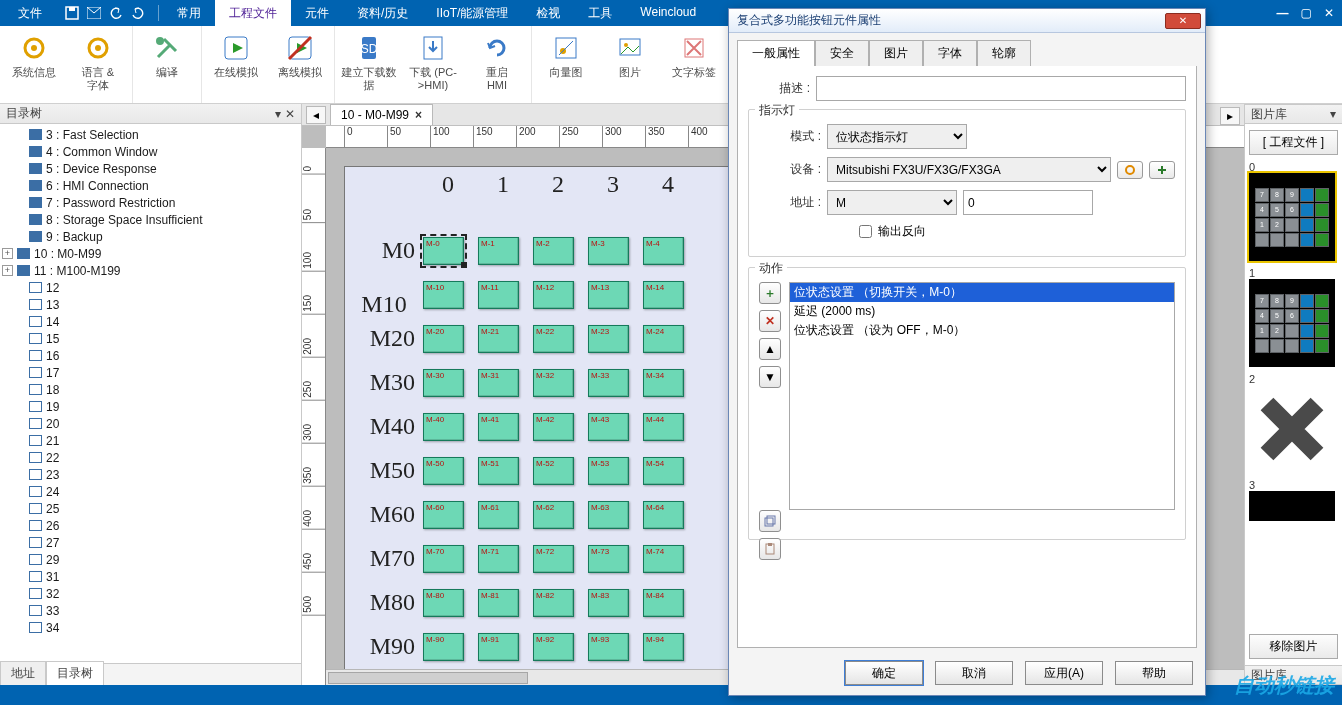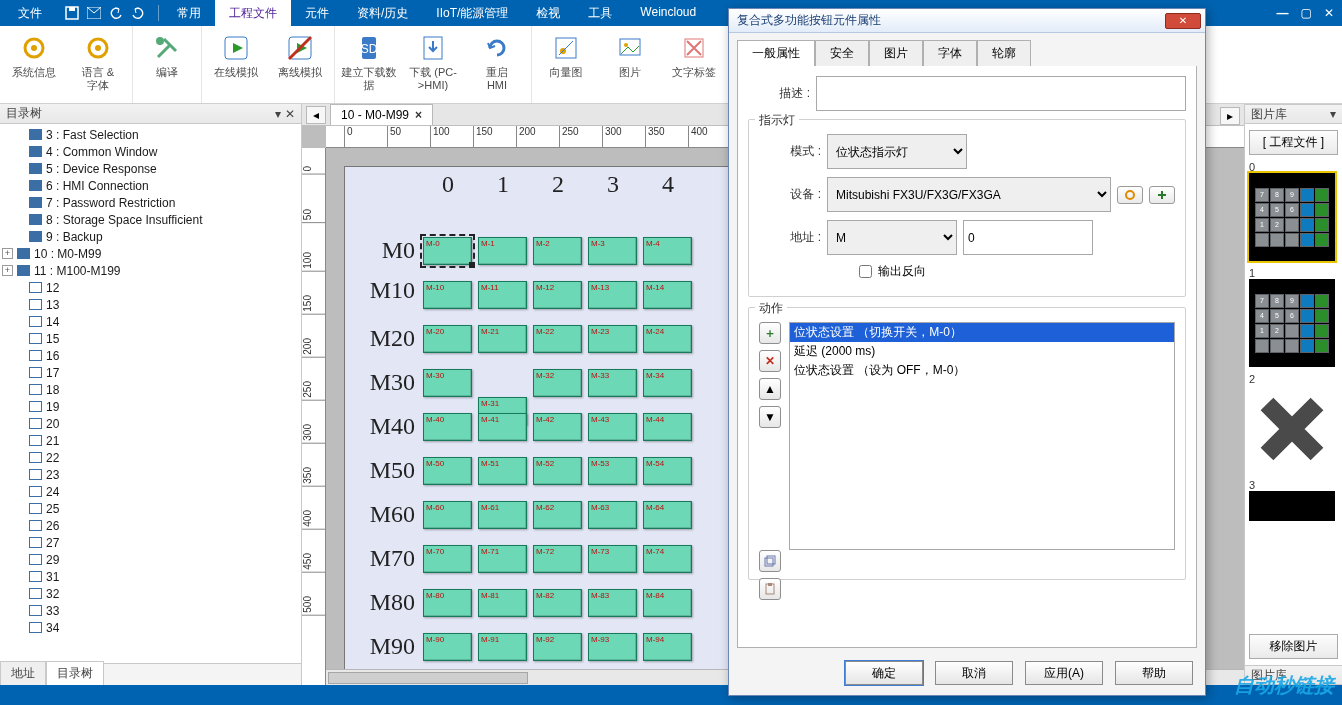--- a/index.html
+++ b/index.html
@@ -47,21 +47,21 @@
 .doctab { padding:3px 10px; background:#fff; border:1px solid #b9b9b9; border-bottom:none; display:flex; align-items:center; gap:6px; font-size:12px; }
 .doctab .x { color:#333; font-weight:bold; cursor:default; }
 .canvas-wrap { flex:1; position:relative; overflow:hidden; background:#bdbdbd; }
 .ruler-h { position:absolute; left:24px; right:0; top:0; height:22px; background:#fff; border-bottom:1px solid #888; }
 .ruler-h .tick { position:absolute; top:0; height:22px; border-left:1px solid #888; font-size:10px; color:#333; padding-left:2px; }
 .ruler-v { position:absolute; left:0; top:22px; width:24px; bottom:0; background:#fff; border-right:1px solid #888; }
 .ruler-v .tick { position:absolute; left:0; width:24px; border-top:1px solid #888; font-size:10px; color:#333; writing-mode:vertical-rl; transform:rotate(180deg); padding-top:2px; }
 .canvas { position:absolute; left:42px; top:40px; width:645px; height:618px; background:#e3e6f5; border:1px solid #777; }
 .collabel { position:absolute; top:4px; font:24px Georgia,serif; color:#222; width:50px; text-align:center; }
 .rowlabel { position:absolute; left:8px; font:24px Georgia,serif; color:#222; width:62px; text-align:right; }
-.cell { position:absolute; width:49px; height:28px; background:#6dd8b5; border:1px solid #167a5b; box-shadow: inset -1px -1px 0 rgba(0,0,0,.15), 1px 1px 2px rgba(0,0,0,.3); }
+.cell { position:absolute; width:41px; height:28px; background:#6dd8b5; border:1px solid #167a5b; box-shadow: inset -1px -1px 0 rgba(0,0,0,.15), 1px 1px 2px rgba(0,0,0,.3); }
 .cell .tag { position:absolute; left:2px; top:1px; font-size:8px; color:#b90f0f; }
 .cell.sel { outline:2px dashed #222; outline-offset:1px; }
 .cell.sel::after { content:""; position:absolute; right:-4px; bottom:-4px; width:6px; height:6px; background:#222; }
 
 
 .rightpane { width:98px; border-left:1px solid #c9c9c9; background:#fff; display:flex; flex-direction:column; }
 .lib-btn { margin:6px 4px; padding:3px 0; text-align:center; border:1px solid #aaa; background:linear-gradient(#fdfdfd,#eaeaea); font-size:12px; }
 .lib-list { flex:1; padding:0 4px; overflow:hidden; }
 .lib-item { margin-bottom:6px; }
 .lib-item .num { font-size:11px; color:#333; }
@@ -76,21 +76,21 @@
 
 .dialog { position:absolute; left:728px; top:8px; width:478px; height:688px; background:#f4f4f4; border:1px solid #6a87b6; box-shadow:2px 2px 10px rgba(0,0,0,.3); z-index:100; }
 .dlg-title { height:24px; background:linear-gradient(#fff,#e2ecf9); border-bottom:1px solid #b7c7df; display:flex; align-items:center; justify-content:space-between; padding:0 4px 0 8px; font-size:12px; color:#1b3f73; }
 .dlg-close { width:36px; height:16px; background:#d14b3a; border:1px solid #8b2c20; border-radius:2px; color:#fff; display:flex; align-items:center; justify-content:center; font-size:10px; }
 .dlg-tabs { display:flex; padding:6px 8px 0; gap:0; }
 .dlg-tabs .dt { padding:4px 14px; border:1px solid #b0b0b0; background:#efefef; font-size:12px; position:relative; top:1px; }
 .dlg-tabs .dt.active { background:#fff; border-bottom:1px solid #fff; }
 .dlg-body { margin:0 8px 8px; background:#fff; border:1px solid #b0b0b0; border-top:none; padding:10px 10px 8px; height:582px; position:relative; }
 .row { display:flex; align-items:center; gap:6px; margin-bottom:8px; }
 .row .lab { width:62px; text-align:right; color:#333; }
-.row input[type=text], .row select { height:35px; border:1px solid #a8a8a8; padding:0 4px; font-size:12px; }
+.row input[type=text], .row select { height:25px; border:1px solid #a8a8a8; padding:0 4px; font-size:12px; }
 .fieldset-label { position:absolute; font-size:12px; color:#333; background:#fff; padding:0 4px; }
 .groupbox { border:1px solid #d0d0d0; border-radius:2px; padding:14px 10px 8px; margin-bottom:10px; position:relative; }
 .iconbtn { width:26px; height:18px; border:1px solid #9a9a9a; background:linear-gradient(#fff,#e9e9e9); border-radius:3px; display:flex; align-items:center; justify-content:center; }
 .actions-area { display:flex; gap:8px; }
 .act-btns { display:flex; flex-direction:column; gap:6px; }
 .act-btns .ab { width:22px; height:22px; border:1px solid #8f8f8f; border-radius:3px; background:linear-gradient(#fff,#e7e7e7); display:flex; align-items:center; justify-content:center; }
 .act-list { flex:1; height:228px; border:1px solid #a8a8a8; background:#fff; font-family:"SimSun",monospace; font-size:12px; }
 .act-list .line { padding:1px 4px; white-space:pre; }
 .act-list .line.sel { background:#1e60d8; color:#fff; }
 .dlg-buttons { position:absolute; bottom:10px; right:12px; display:flex; gap:12px; }
@@ -505,21 +505,21 @@
           </div>
           <div class="cell" style="left: 188px; top: 70px;">
             <span class="tag">M-2</span>
           </div>
           <div class="cell" style="left: 243px; top: 70px;">
             <span class="tag">M-3</span>
           </div>
           <div class="cell" style="left: 298px; top: 70px;">
             <span class="tag">M-4</span>
           </div>
-          <div class="rowlabel" style="top: 110px;">M10</div>
+          <div class="rowlabel" style="top: 124px; text-align: center;">M10</div>
           <div class="cell" style="left: 78px; top: 114px;">
             <span class="tag">M-10</span>
           </div>
           <div class="cell" style="left: 133px; top: 114px;">
             <span class="tag">M-11</span>
           </div>
           <div class="cell" style="left: 188px; top: 114px;">
             <span class="tag">M-12</span>
           </div>
           <div class="cell" style="left: 243px; top: 114px;">
@@ -541,21 +541,21 @@
           <div class="cell" style="left: 243px; top: 158px;">
             <span class="tag">M-23</span>
           </div>
           <div class="cell" style="left: 298px; top: 158px;">
             <span class="tag">M-24</span>
           </div>
           <div class="rowlabel" style="top: 202px;">M30</div>
           <div class="cell" style="left: 78px; top: 202px;">
             <span class="tag">M-30</span>
           </div>
-          <div class="cell" style="left: 133px; top: 202px; margin-top: 28px;">
+          <div class="cell" style="left: 133px; top: 202px;">
             <span class="tag">M-31</span>
           </div>
           <div class="cell" style="left: 188px; top: 202px;">
             <span class="tag">M-32</span>
           </div>
           <div class="cell" style="left: 243px; top: 202px;">
             <span class="tag">M-33</span>
           </div>
           <div class="cell" style="left: 298px; top: 202px;">
             <span class="tag">M-34</span>

